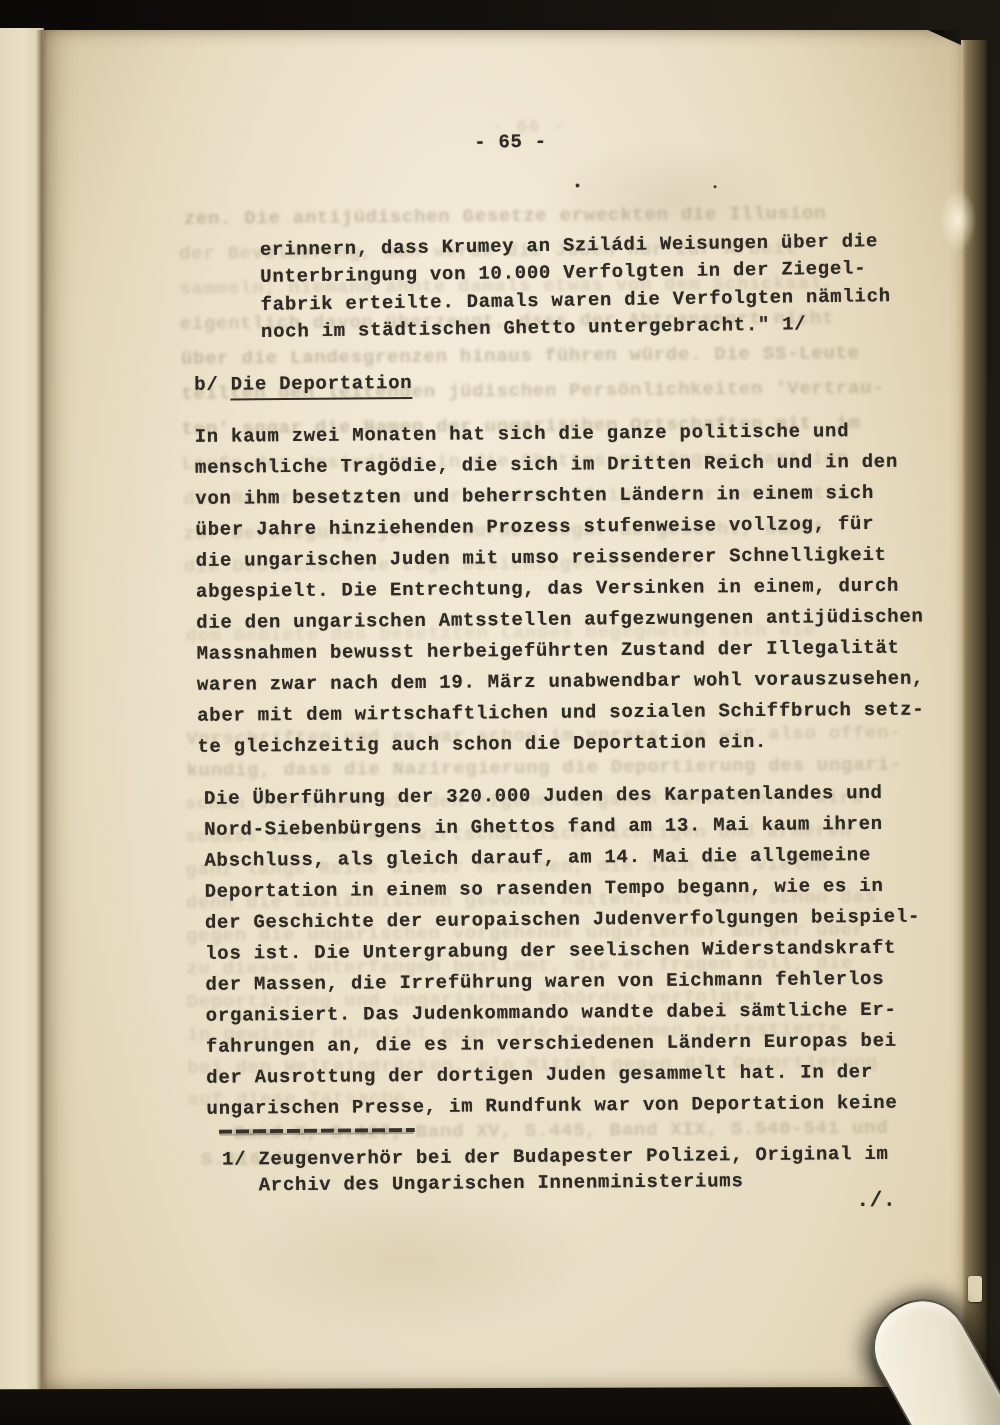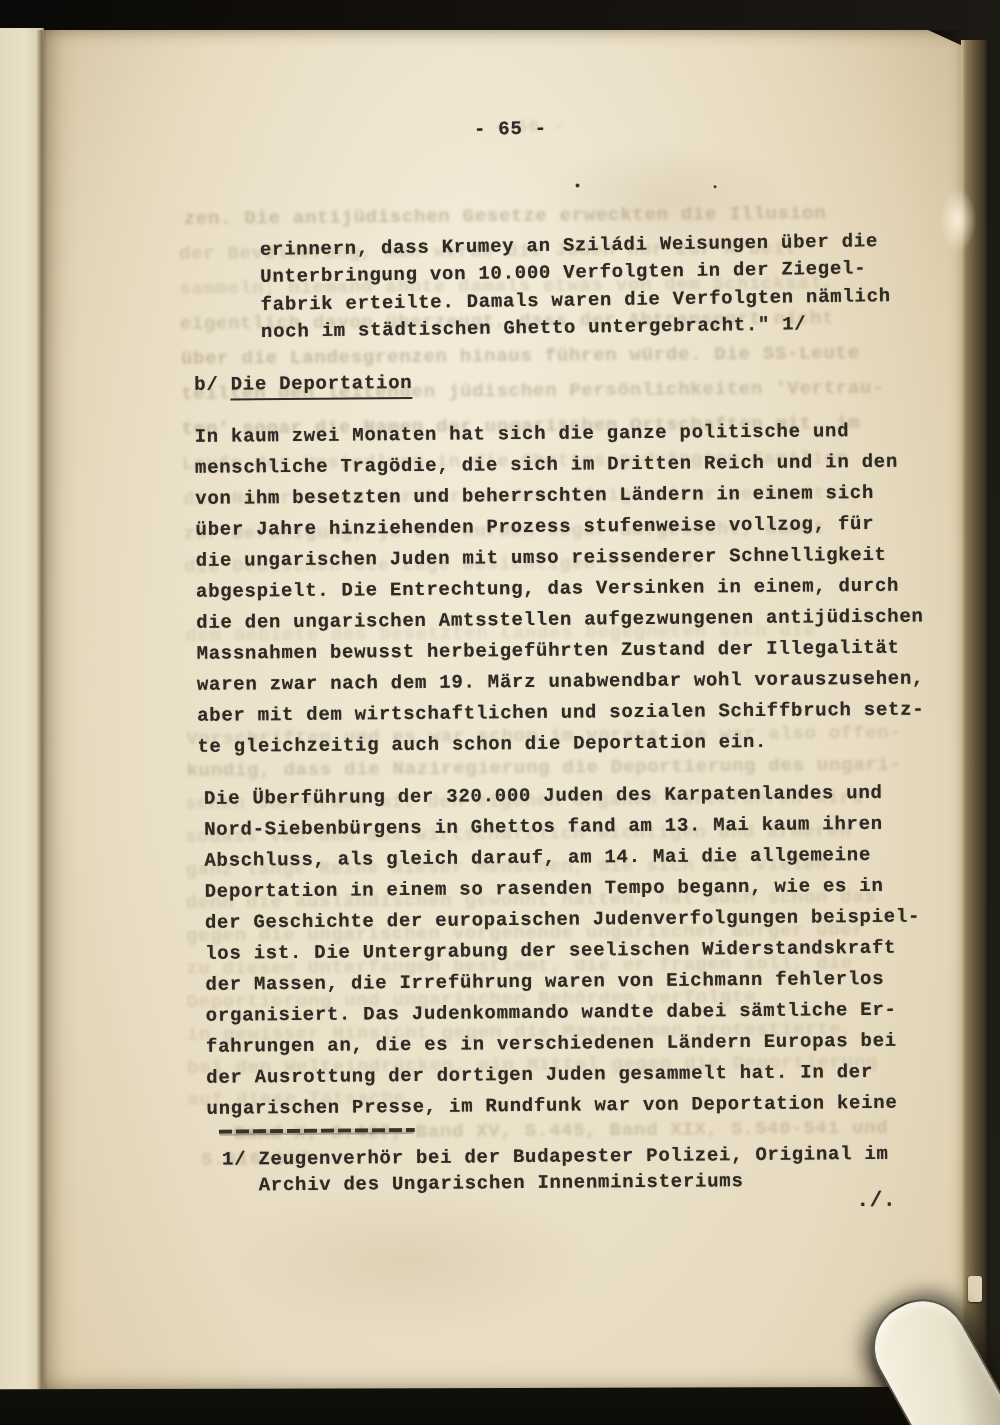--- a/index.html
+++ b/index.html
@@ -141,21 +141,21 @@
         <span class="ghost-line" style="left: 184px; top: 922px; opacity: 0.24;">gegen die ungarischen vorgehende ungarischer Bürger über</span>
         <span class="ghost-line" style="left: 184px; top: 955px; opacity: 0.22;">zu diesem Unterfangen bestimmt, die er fragen soll, die</span>
         <span class="ghost-line" style="left: 184px; top: 988px; opacity: 0.22;">Deportierung und ungarischen Behörden verfolgte</span>
         <span class="ghost-line" style="left: 184px; top: 1021px; opacity: 0.22;">in gewisser Hinsicht gegen die Massnahmen protestierte,</span>
         <span class="ghost-line" style="left: 184px; top: 1054px; opacity: 0.22;">bei den Welteindrücken, ein Mittel gegen die Deportierung</span>
         <span class="ghost-line" style="left: 184px; top: 1086px; opacity: 0.2;">auf diese Tatsache.</span>
         <span class="ghost-line" style="left: 230px; top: 1120px; opacity: 0.34;">Band X, S.427, Band XV, S.445, Band XIX, S.540-541 und</span>
         <span class="ghost-line" style="left: 197px; top: 1146px; opacity: 0.3;">S.616-617.</span>
       </div>
 
-    <div class="typed" style="left:479px;top:118px;">- 65 -</div>
+    <div class="typed" style="left:479px;top:131px;">- 65 -</div>
 
     <div class="typed quote" style="left:264px;top:233px;transform:rotate(-.3deg);">erinnern, dass Krumey an Sziládi Weisungen über die
 Unterbringung von 10.000 Verfolgten in der Ziegel-
 fabrik erteilte. Damals waren die Verfolgten nämlich
 noch im städtischen Ghetto untergebracht." 1/</div>
 
     <div class="typed heading" style="left:197px;top:371px;"><span>b/ </span><span class="title">Die Deportation</span></div>
 
     <div class="typed para" style="left:197px;top:419px;">In kaum zwei Monaten hat sich die ganze politische und
 menschliche Tragödie, die sich im Dritten Reich und in den

